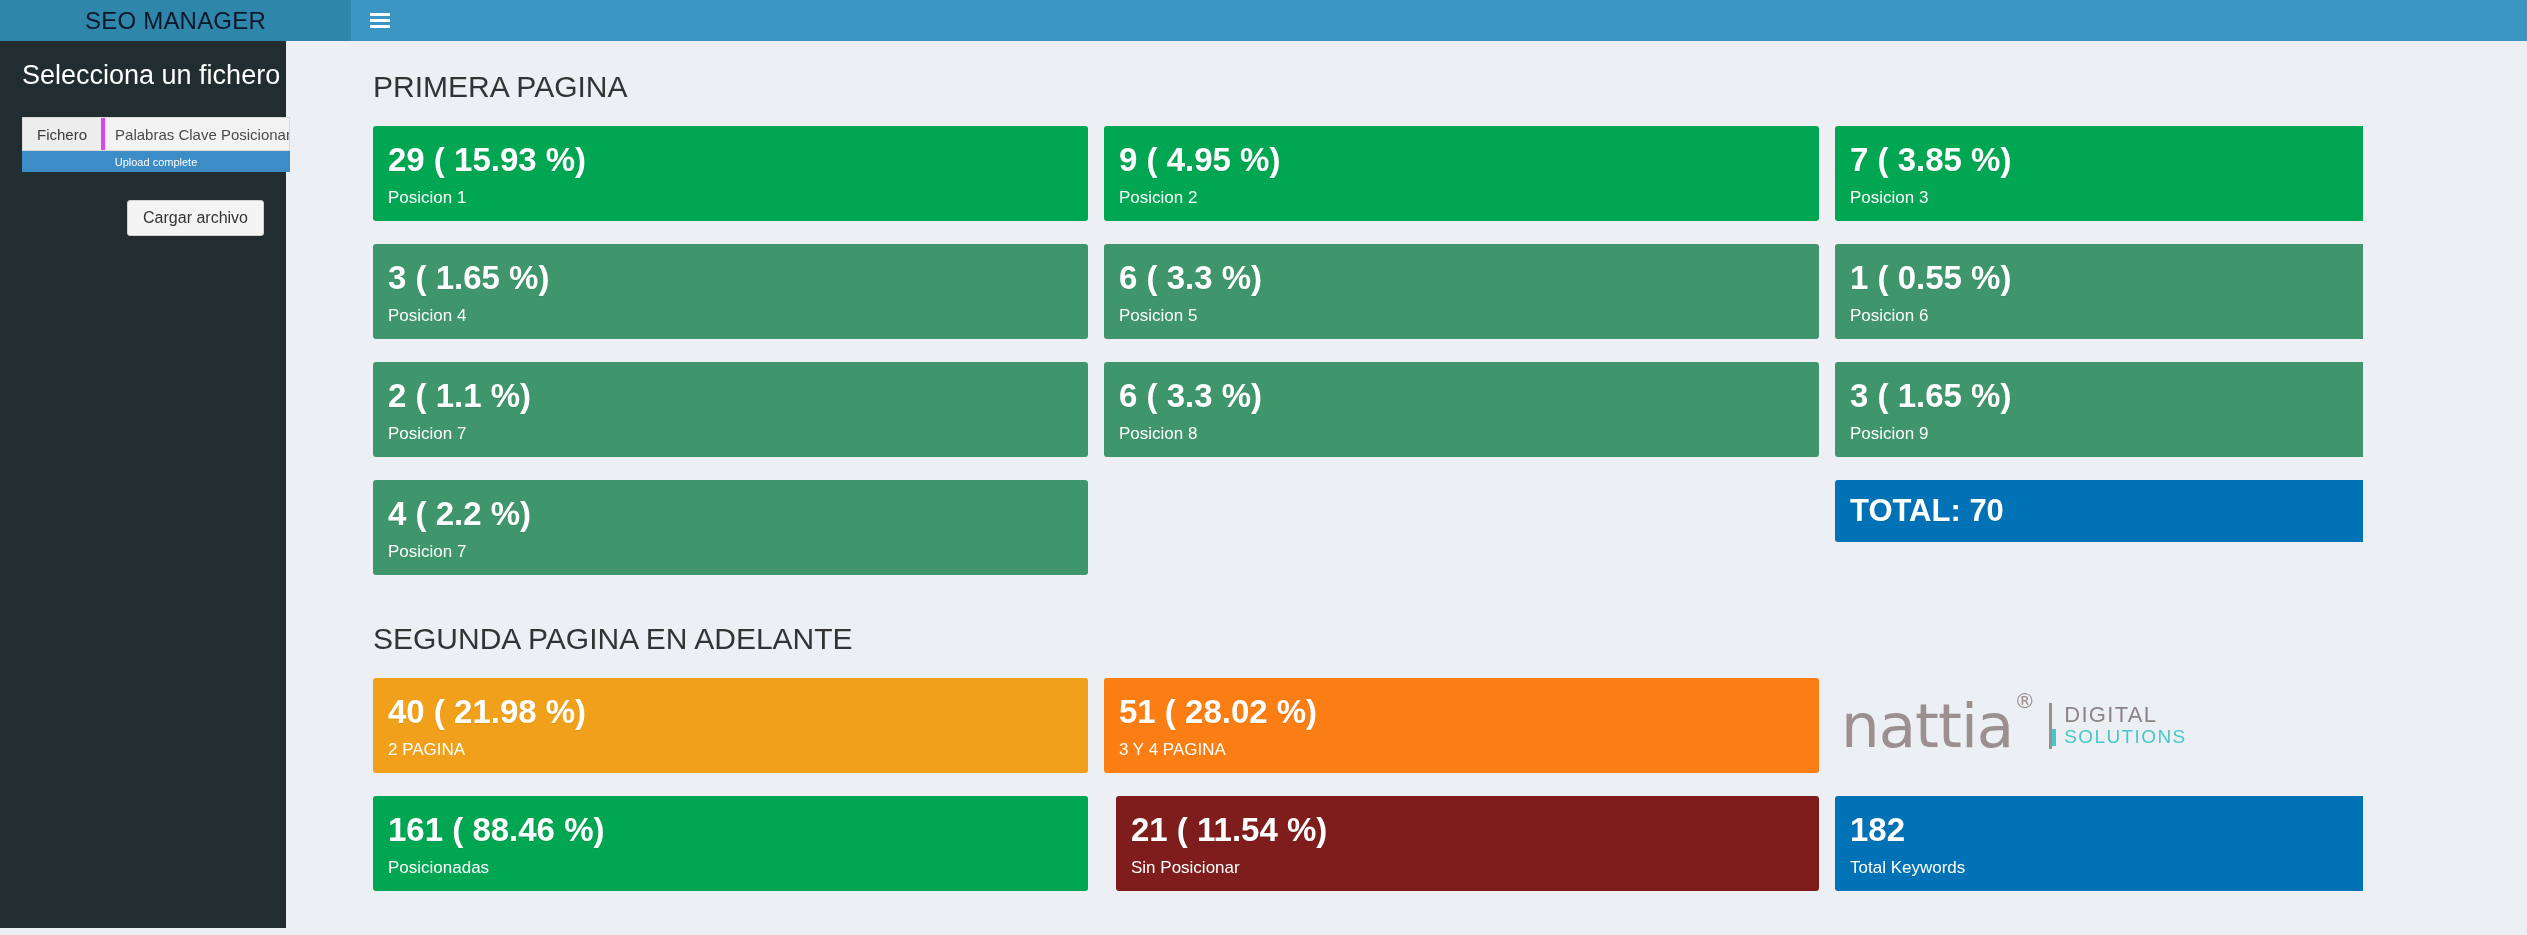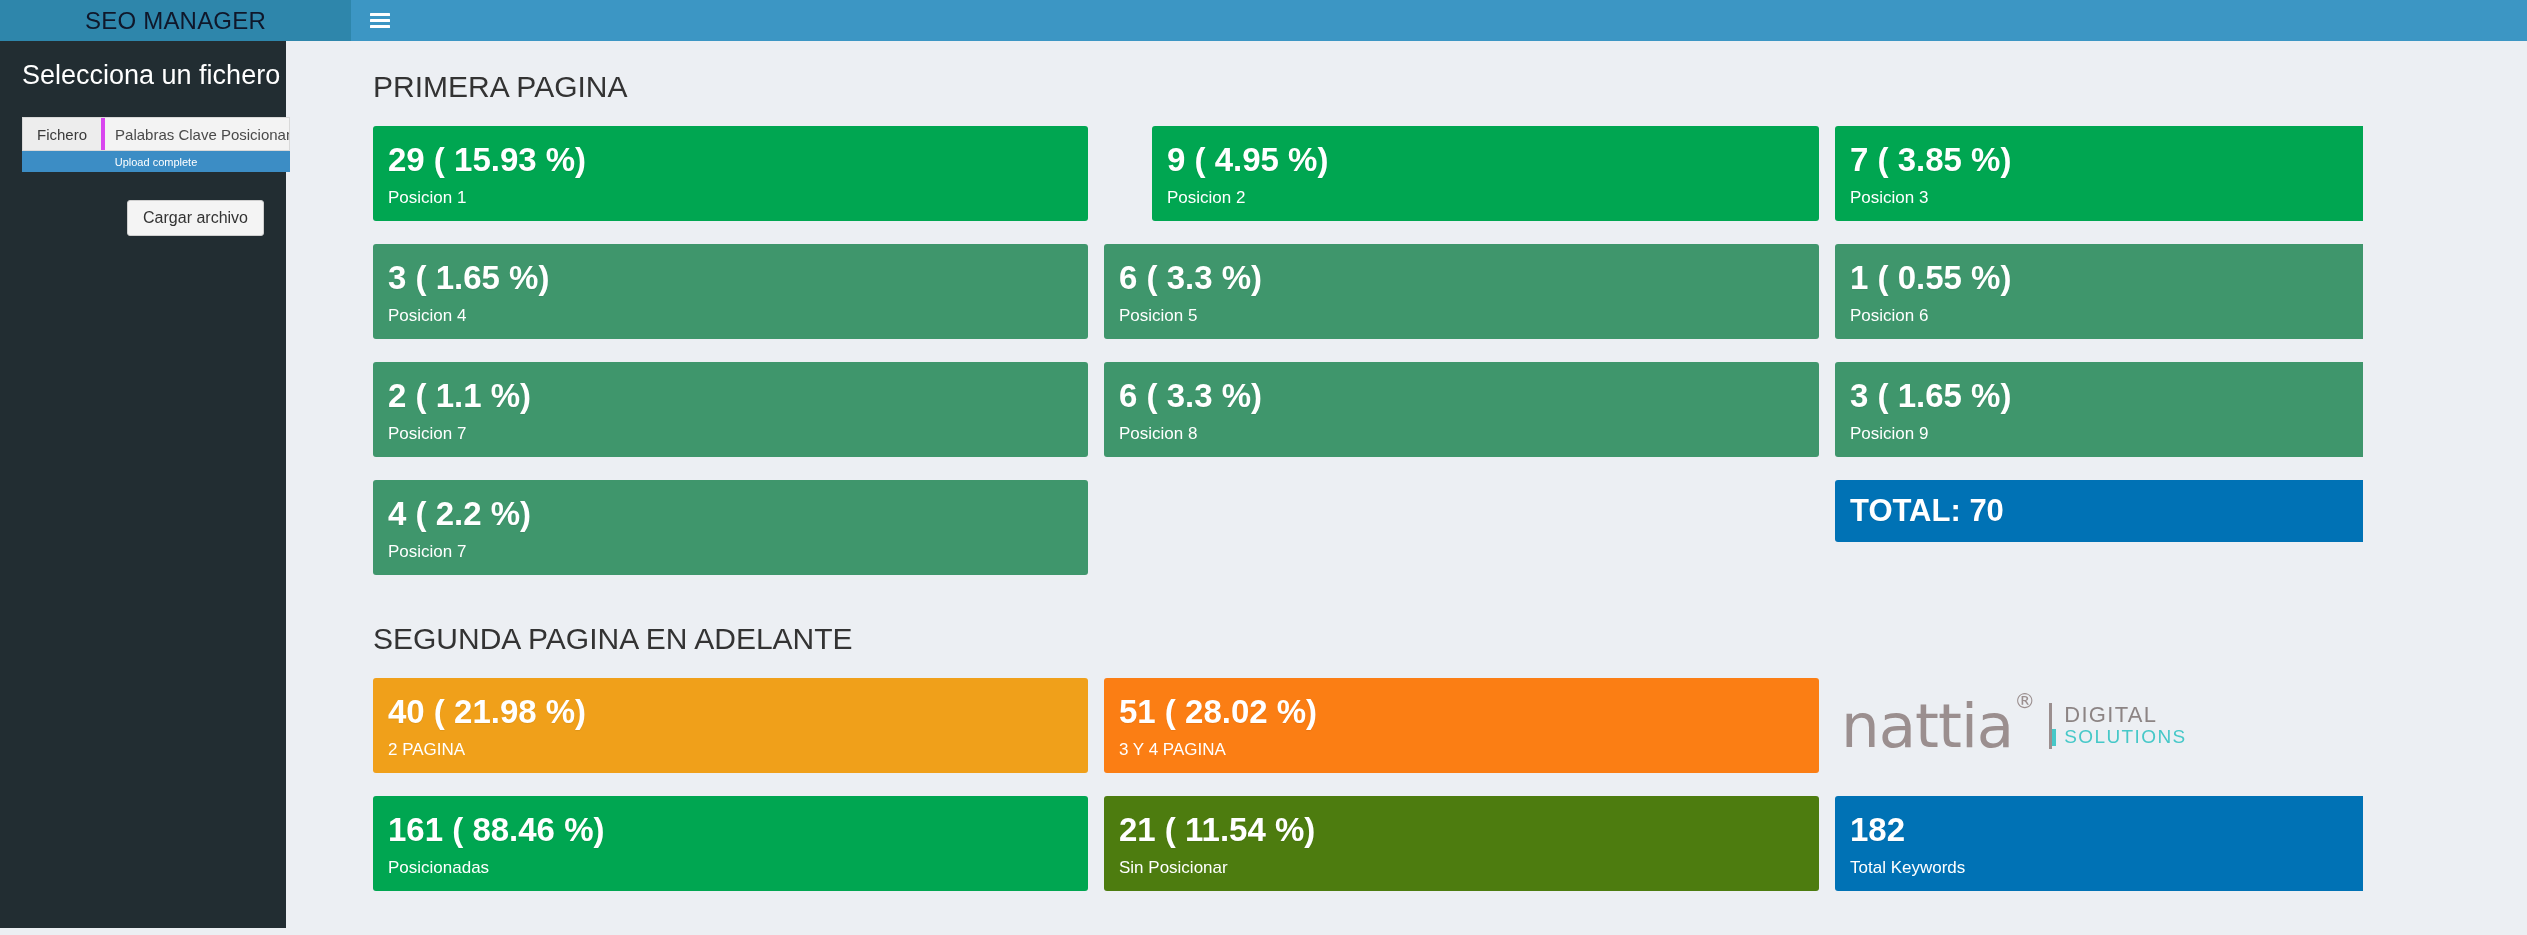--- a/index.html
+++ b/index.html
@@ -279,21 +279,21 @@
 
   <div class="section-title">PRIMERA PAGINA</div>
   <div class="grid" id="grid-0">
       <div class="cell">
         <div class="card" style="background: rgb(0, 166, 81);">
           <div class="card-value">29 ( 15.93 %)</div>
           <div class="card-label">Posicion 1</div>
         </div>
       </div>
       <div class="cell">
-        <div class="card" style="background: rgb(0, 166, 81); margin-left: 48px;">
+        <div class="card" style="background: rgb(0, 166, 81);">
           <div class="card-value">9 ( 4.95 %)</div>
           <div class="card-label">Posicion 2</div>
         </div>
       </div>
       <div class="cell">
         <div class="card" style="background: rgb(0, 166, 81);">
           <div class="card-value">7 ( 3.85 %)</div>
           <div class="card-label">Posicion 3</div>
         </div>
       </div>
@@ -368,21 +368,21 @@
           <span class="logo-right"><span class="logo-digital">DIGITAL</span><br><span class="logo-solutions"><i class="logo-tick"></i>SOLUTIONS</span></span>
         </div>
       </div>
       <div class="cell">
         <div class="card" style="background: rgb(0, 166, 81);">
           <div class="card-value">161 ( 88.46 %)</div>
           <div class="card-label">Posicionadas</div>
         </div>
       </div>
       <div class="cell">
-        <div class="card" style="background: #4d7c0f;">
+        <div class="card" style="background: #7f1d1d; margin-left: 12px;">
           <div class="card-value">21 ( 11.54 %)</div>
           <div class="card-label">Sin Posicionar</div>
         </div>
       </div>
       <div class="cell">
         <div class="card keywords" style="background: rgb(0, 114, 181);">
           <div class="card-value">182</div>
           <div class="card-label">Total Keywords</div>
         </div>
       </div>

